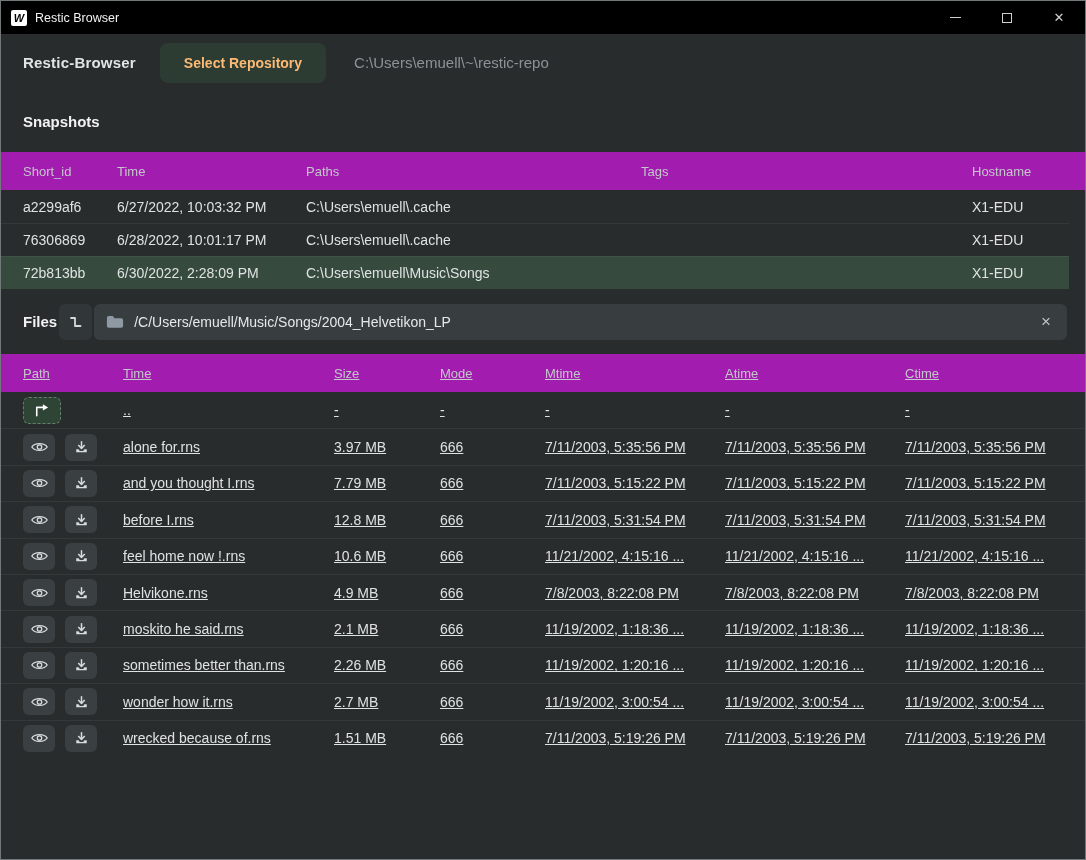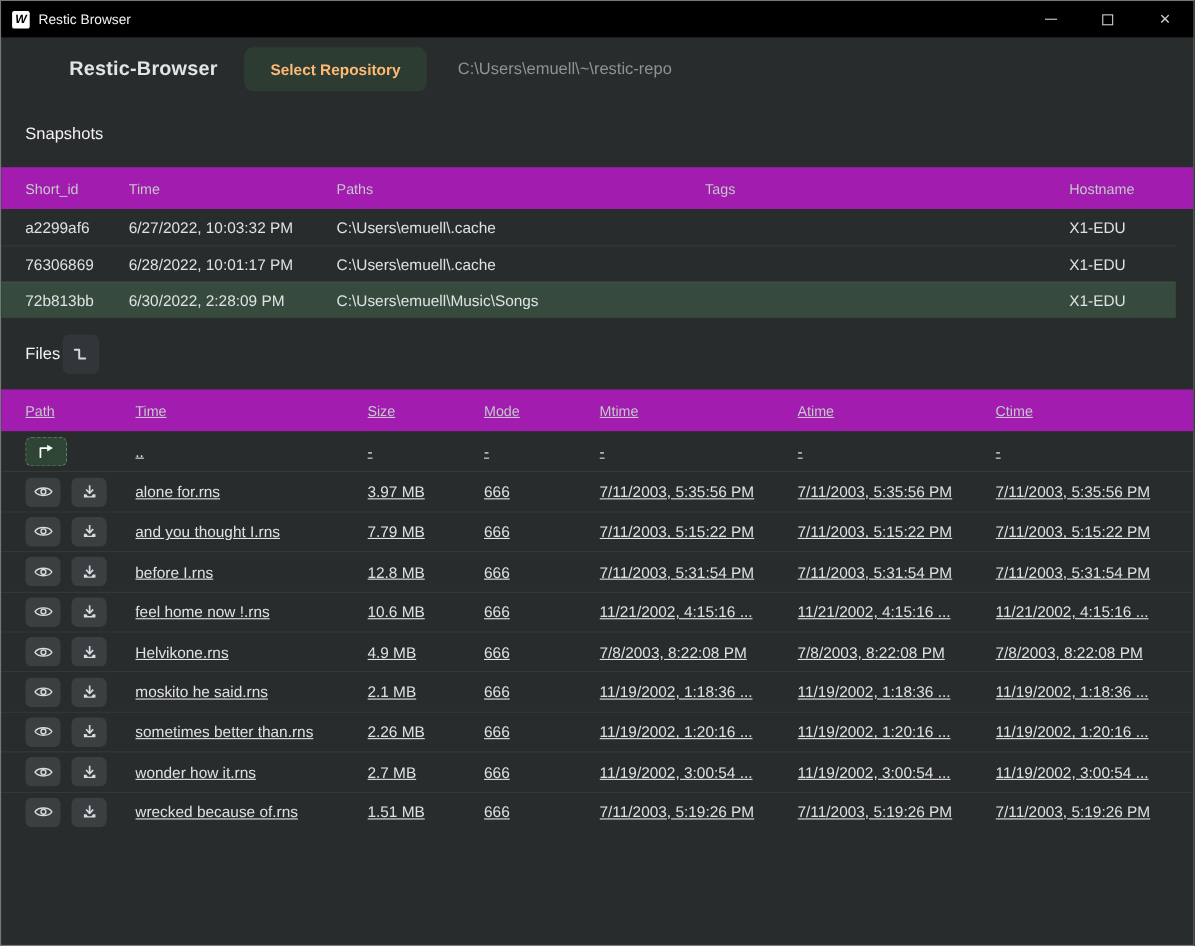--- a/index.html
+++ b/index.html
@@ -16,27 +16,27 @@
   .app-logo{width:16px;height:16px;background:#fff;border-radius:2px;color:#000;
     font-weight:bold;font-style:italic;font-size:11px;line-height:16px;text-align:center;}
   .titlebar-title{font-size:12.5px;color:#f2f2f2;}
   .win-controls{display:flex;height:33px;}
   .win-btn{width:52px;height:33px;display:flex;align-items:center;justify-content:center;color:#cfcfcf;}
   .min-glyph{display:block;width:11px;height:0;border-top:1px solid #cfcfcf;}
   .max-glyph{display:block;width:10px;height:10px;border:1px solid #cfcfcf;}
   .close-glyph{font-size:13px;line-height:1;}
   
   .app-header{height:57px;display:flex;align-items:center;padding:0 22px;flex:0 0 auto;}
-  .app-name{font-size:18px;font-weight:bold;letter-spacing:.2px;margin-left:40px;}
+  .app-name{font-size:15px;font-weight:bold;letter-spacing:.2px;}
   .select-repo-btn{margin-left:24px;background:#2d3c33;color:#fdba74;border:none;border-radius:8px;
     font-family:inherit;font-size:14px;font-weight:bold;padding:12px 24px;cursor:pointer;}
   .repo-path{margin-left:28px;font-size:15px;color:#8d9296;}
   
   .section-title-bar{height:61px;display:flex;align-items:center;padding:0 22px;flex:0 0 auto;}
-  .section-title{font-size:15px;font-weight:normal;color:#f1f3f3;}
+  .section-title{font-size:15px;font-weight:bold;color:#f1f3f3;}
   
   .thead{background:#a21caf;color:#c3c7c9;font-size:13px;flex:0 0 auto;}
   .snap-grid{display:grid;grid-template-columns:94px 189px 335px 331px 1fr;align-items:center;padding:0 0 0 22px;}
   .thead.snap-grid{height:38px;}
   .snap-row{height:33px;margin-right:16px;font-size:14px;color:#dfe2e3;border-top:1px solid rgba(255,255,255,0.06);cursor:default;}
   .snap-row:first-child{border-top:none;}
   .snap-row.selected{background:#364a3e;}
   .cell{overflow:hidden;white-space:nowrap;text-overflow:ellipsis;padding-right:14px;}
   
   .files-bar{height:65px;display:flex;align-items:center;padding:0 18px 0 22px;gap:2px;flex:0 0 auto;}
@@ -124,20 +124,27 @@
   </div>
 </div>
 
   <div class="files-bar">
     <span class="section-title">Files</span>
     <button class="tree-btn">
       <svg width="16" height="16" viewBox="0 0 16 16">
           <polyline points="3,4 7,4 7,12 12.5,12" fill="none" stroke="currentColor" stroke-width="1.8" stroke-linecap="round" stroke-linejoin="round"></polyline>
         </svg>
     </button>
+    <div class="breadcrumb">
+      <svg width="18" height="15" viewBox="0 0 20 16">
+          <path d="M1 4 a2 2 0 0 1 2-2 h4.5 l2 2.5 H17 a2 2 0 0 1 2 2 V13 a2 2 0 0 1 -2 2 H3 a2 2 0 0 1 -2-2 z" fill="#8e99a4"></path>
+        </svg>
+      <span class="breadcrumb-path">/C/Users/emuell/Music/Songs/2004_Helvetikon_LP</span>
+      <button class="clear-btn">×</button>
+    </div>
   </div>
 
   <div class="thead files-grid">
     <div class="cell">Path</div>
     <div class="cell">Time</div>
     <div class="cell">Size</div>
     <div class="cell">Mode</div>
     <div class="cell">Mtime</div>
     <div class="cell">Atime</div>
     <div class="cell">Ctime</div>

